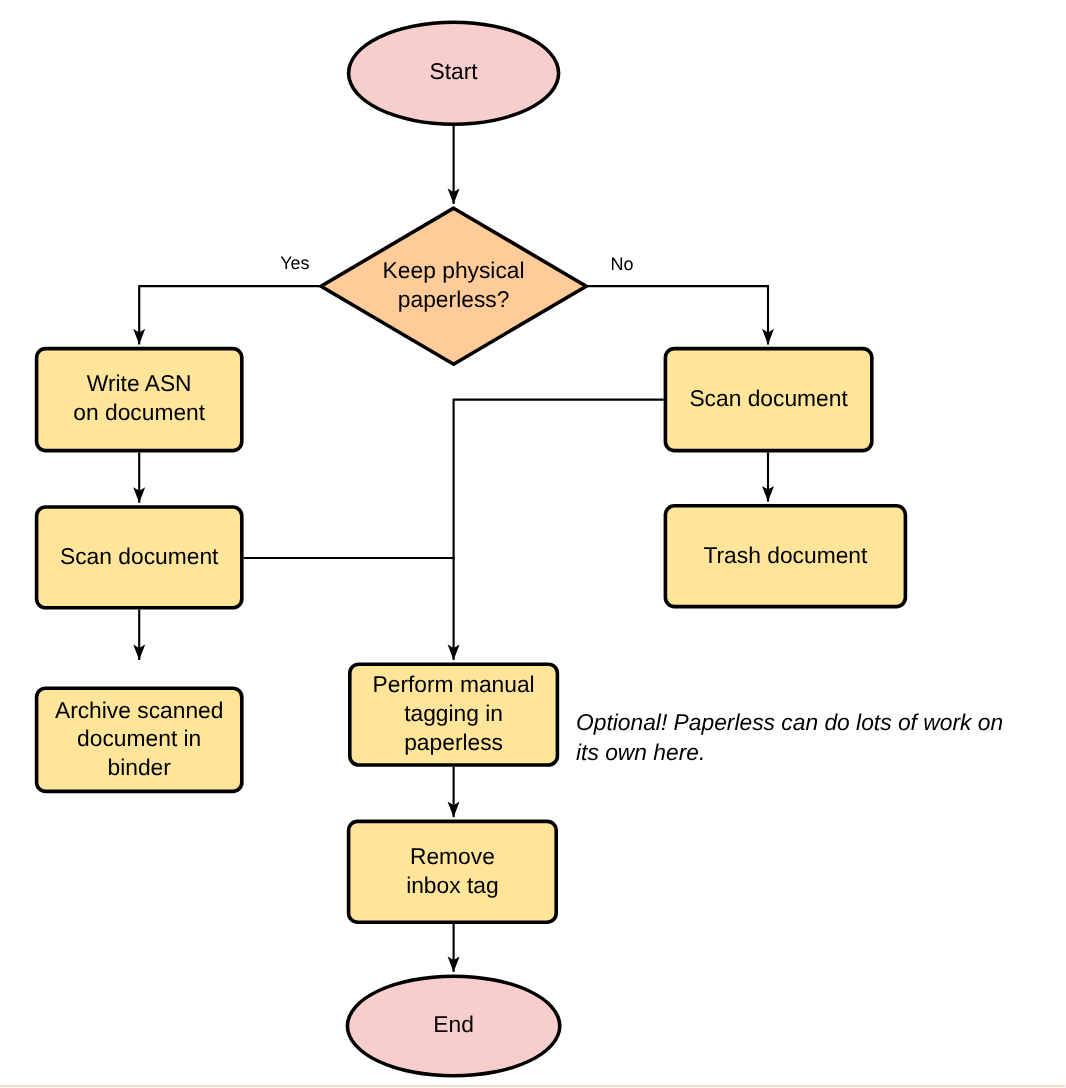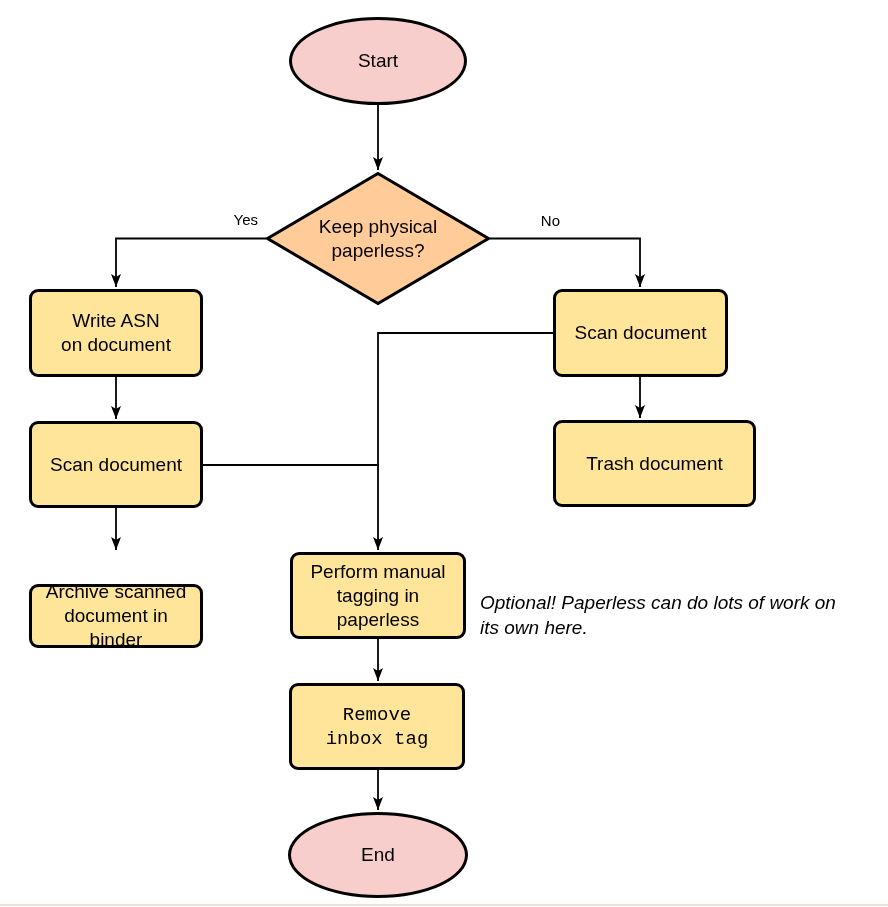--- a/index.html
+++ b/index.html
@@ -136,55 +136,55 @@
     <div class="node-label">Start</div>
   </div>
 
   <div class="decision-label" style="left:266px;top:172px;width:224px;height:133px;">
     <div class="node-label">Keep physical
 paperless?</div>
   </div>
 
   <div class="edge-label" style="left:198px;top:211px;">Yes</div>
 
-  <div class="edge-label" style="left:500px;top:212px;">No</div>
+  <div class="edge-label" style="left:468px;top:212px;">No</div>
 
   <div class="node process" style="left:29px;top:289px;width:174px;height:88px;">
     <div class="node-label">Write ASN
 on document</div>
   </div>
 
   <div class="node process" style="left:553px;top:289px;width:175px;height:88px;">
     <div class="node-label">Scan document</div>
   </div>
 
   <div class="node process" style="left:29px;top:421px;width:174px;height:87px;">
     <div class="node-label">Scan document</div>
   </div>
 
   <div class="node process" style="left:553px;top:420px;width:203px;height:87px;">
     <div class="node-label">Trash document</div>
   </div>
 
-  <div class="node process" style="left:29px;top:584px;width:174px;height:64px;">
+  <div class="node process" style="left:29px;top:572px;width:174px;height:89px;">
     <div class="node-label">Archive scanned
 document in
 binder</div>
   </div>
 
   <div class="node process" style="left:290px;top:552px;width:176px;height:87px;">
     <div class="node-label">Perform manual
 tagging in
 paperless</div>
   </div>
 
   <div class="annotation">Optional! Paperless can do lots of work on
 its own here.</div>
 
-  <div class="node process" style="left:289px;top:683px;width:176px;height:87px;font-family:Liberation Mono, monospace;">
+  <div class="node process" style="left:289px;top:683px;width:176px;height:87px;">
     <div class="node-label">Remove
 inbox tag</div>
   </div>
 
   <div class="node terminal" style="left:288px;top:812px;width:180px;height:86px;justify-content:center;">
     <div class="node-label">End</div>
   </div>
 
   <div class="page-bottom-edge"></div>
 

